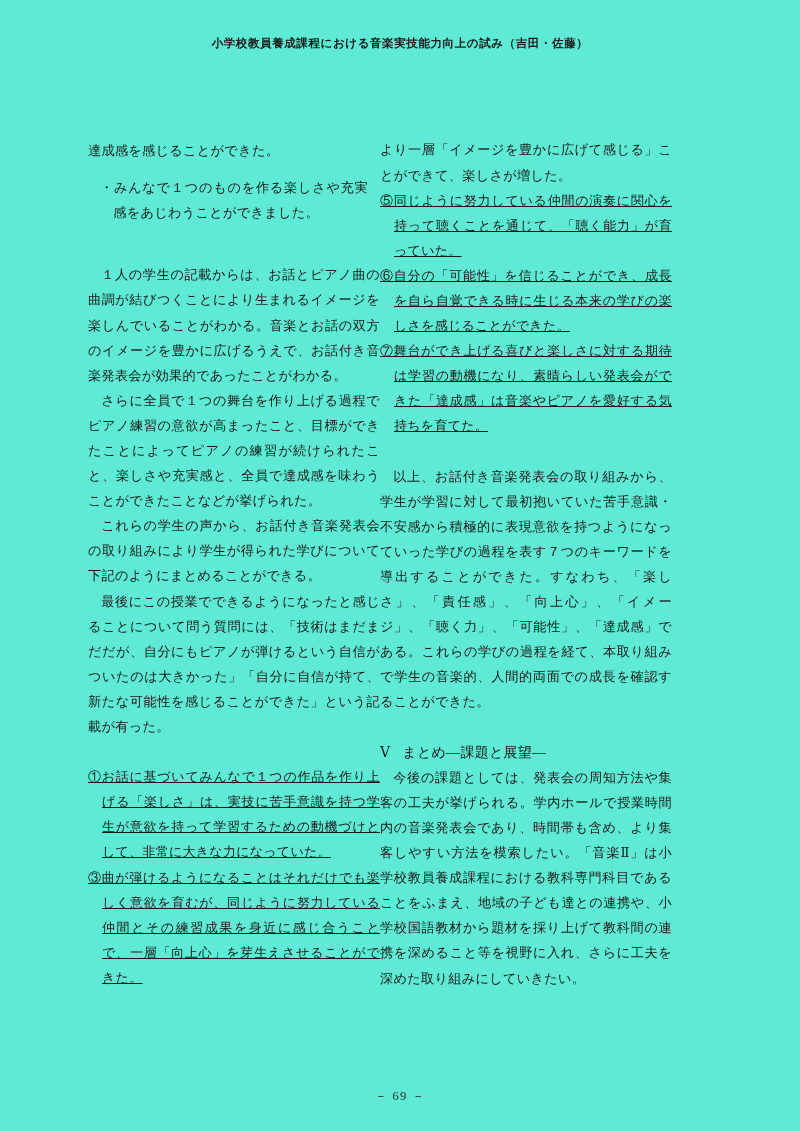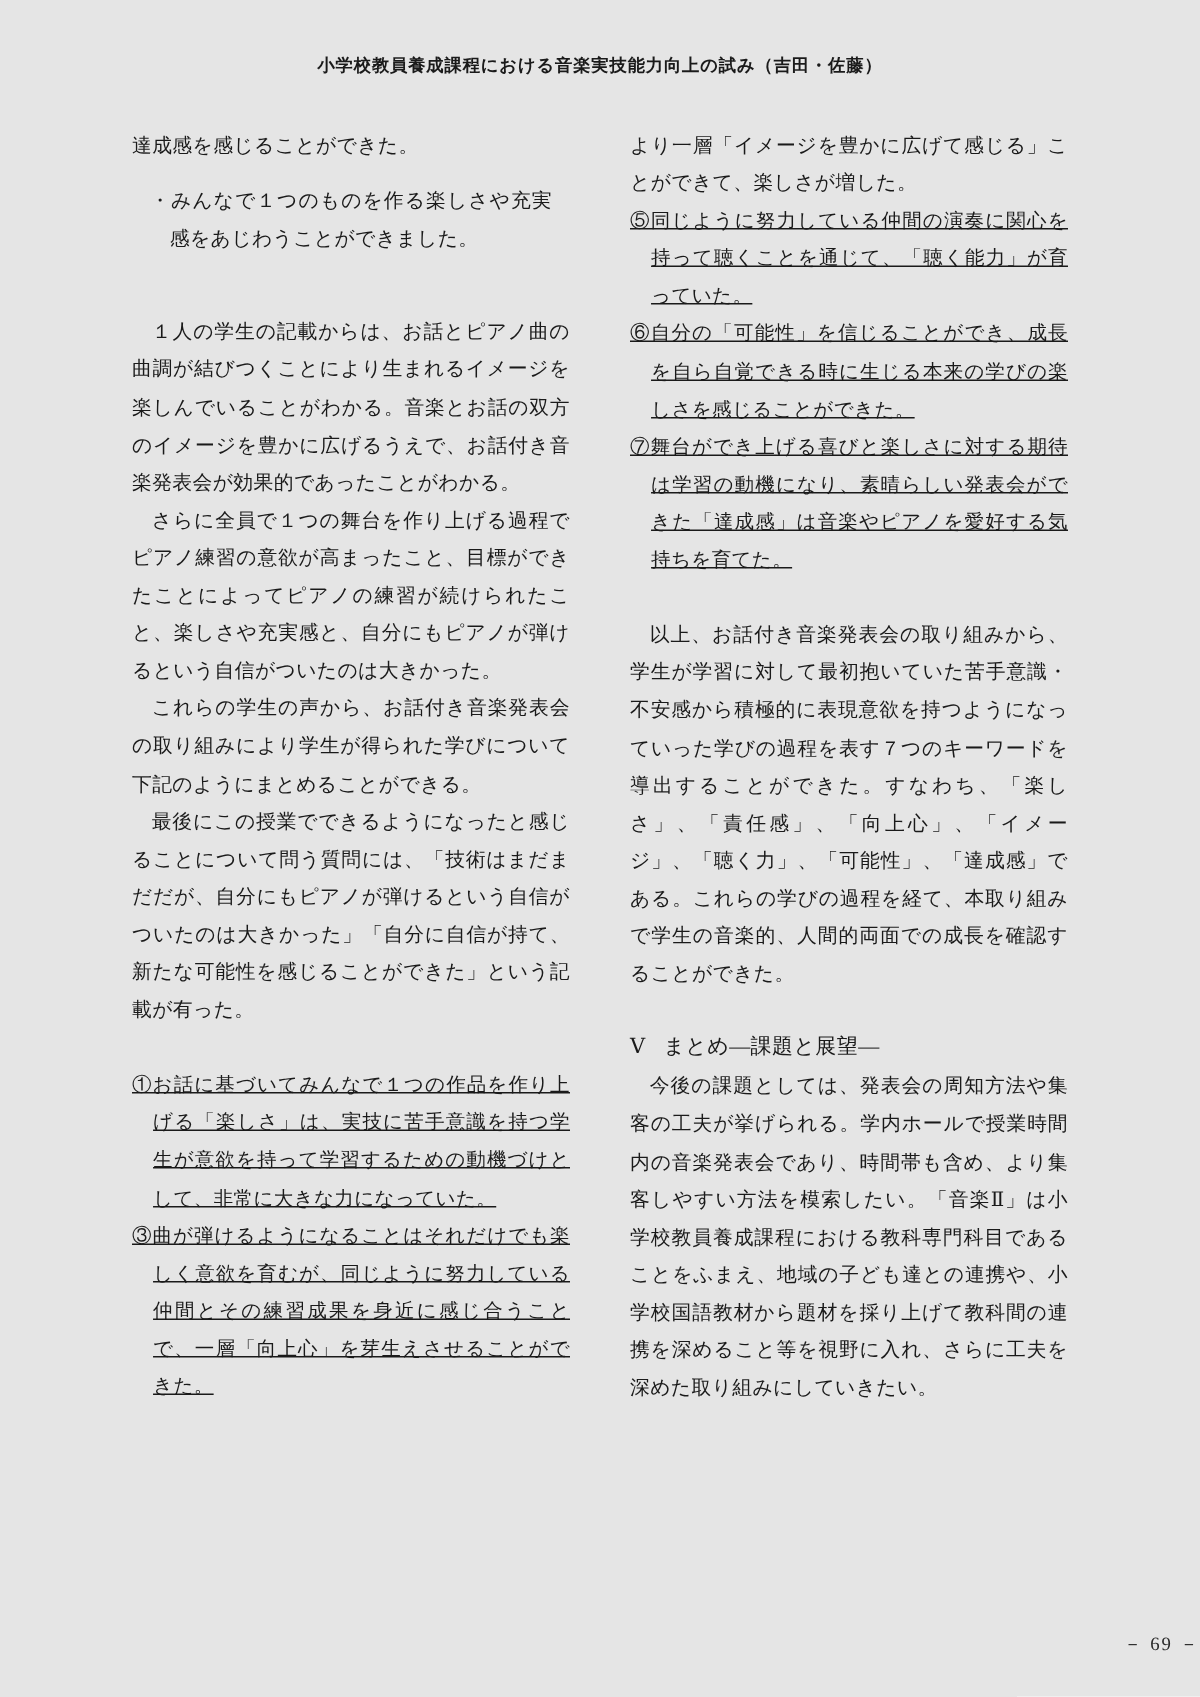--- a/index.html
+++ b/index.html
@@ -13,21 +13,21 @@
     height: 1131px;
     font-family: "Liberation Serif", "DejaVu Serif", serif;
     color: #1a1a1a;
     position: relative;
     overflow: hidden;
   }
   .page {
     position: relative;
     width: 800px;
     height: 1131px;
-    background: #e5e5e5;
+    background: #5eead4;
     box-sizing: border-box;
   }
 
   
   .running-head {
     position: absolute;
     top: 36px;
     left: 0;
     width: 800px;
     text-align: center;
@@ -39,22 +39,21 @@
   }
 
   
   .columns {
     position: absolute;
     top: 84px;
     left: 88px;
     width: 624px;
     height: 960px;
     display: flex;
-    gap: 40px;
-    align-items: flex-start;
+    align-items: center;
   }
   .col {
     width: 292px;
     flex: 0 0 292px;
   }
 
   
   .para {
     font-size: 13.2px;
     line-height: 25.1px;
@@ -108,21 +107,21 @@
   .section-heading .sec-num {
     margin-right: 0.85em;
   }
 
   
   .folio {
     position: absolute;
     bottom: 26px;
     left: 0;
     width: 800px;
-    text-align: right;
+    text-align: center;
     font-size: 12.5px;
     letter-spacing: 0.1em;
     color: #2a2a2a;
   }
 </style>
 </head>
 <body>
 
 <div class="page">
 
@@ -134,21 +133,21 @@
 
       <p class="para noindent">達成感を感じることができた。</p>
 
       <p class="bullet-item">・みんなで１つのものを作る楽しさや充実感をあじわうことができました。</p>
 
 
       <div class="spacer-line"></div>
 
       <p class="para">１人の学生の記載からは、お話とピアノ曲の曲調が結びつくことにより生まれるイメージを楽しんでいることがわかる。音楽とお話の双方のイメージを豊かに広げるうえで、お話付き音楽発表会が効果的であったことがわかる。</p>
 
-      <p class="para">さらに全員で１つの舞台を作り上げる過程でピアノ練習の意欲が高まったこと、目標ができたことによってピアノの練習が続けられたこと、楽しさや充実感と、自分にもピアノが弾けるという自信がついたのは大きかった。</p>
+      <p class="para">さらに全員で１つの舞台を作り上げる過程でピアノ練習の意欲が高まったこと、目標ができたことによってピアノの練習が続けられたこと、楽しさや充実感と、全員で達成感を味わうことができたことなどが挙げられた。</p>
 
       <p class="para">これらの学生の声から、お話付き音楽発表会の取り組みにより学生が得られた学びについて下記のようにまとめることができる。</p>
 
       <p class="para">最後にこの授業でできるようになったと感じることについて問う質問には、「技術はまだまだだが、自分にもピアノが弾けるという自信がついたのは大きかった」「自分に自信が持て、新たな可能性を感じることができた」という記載が有った。</p>
 
       <div class="spacer-line"></div>
 
       <p class="num-item">①お話に基づいてみんなで１つの作品を作り上げる「楽しさ」は、実技に苦手意識を持つ学生が意欲を持って学習するための動機づけとして、非常に大きな力になっていた。</p>
 
 

